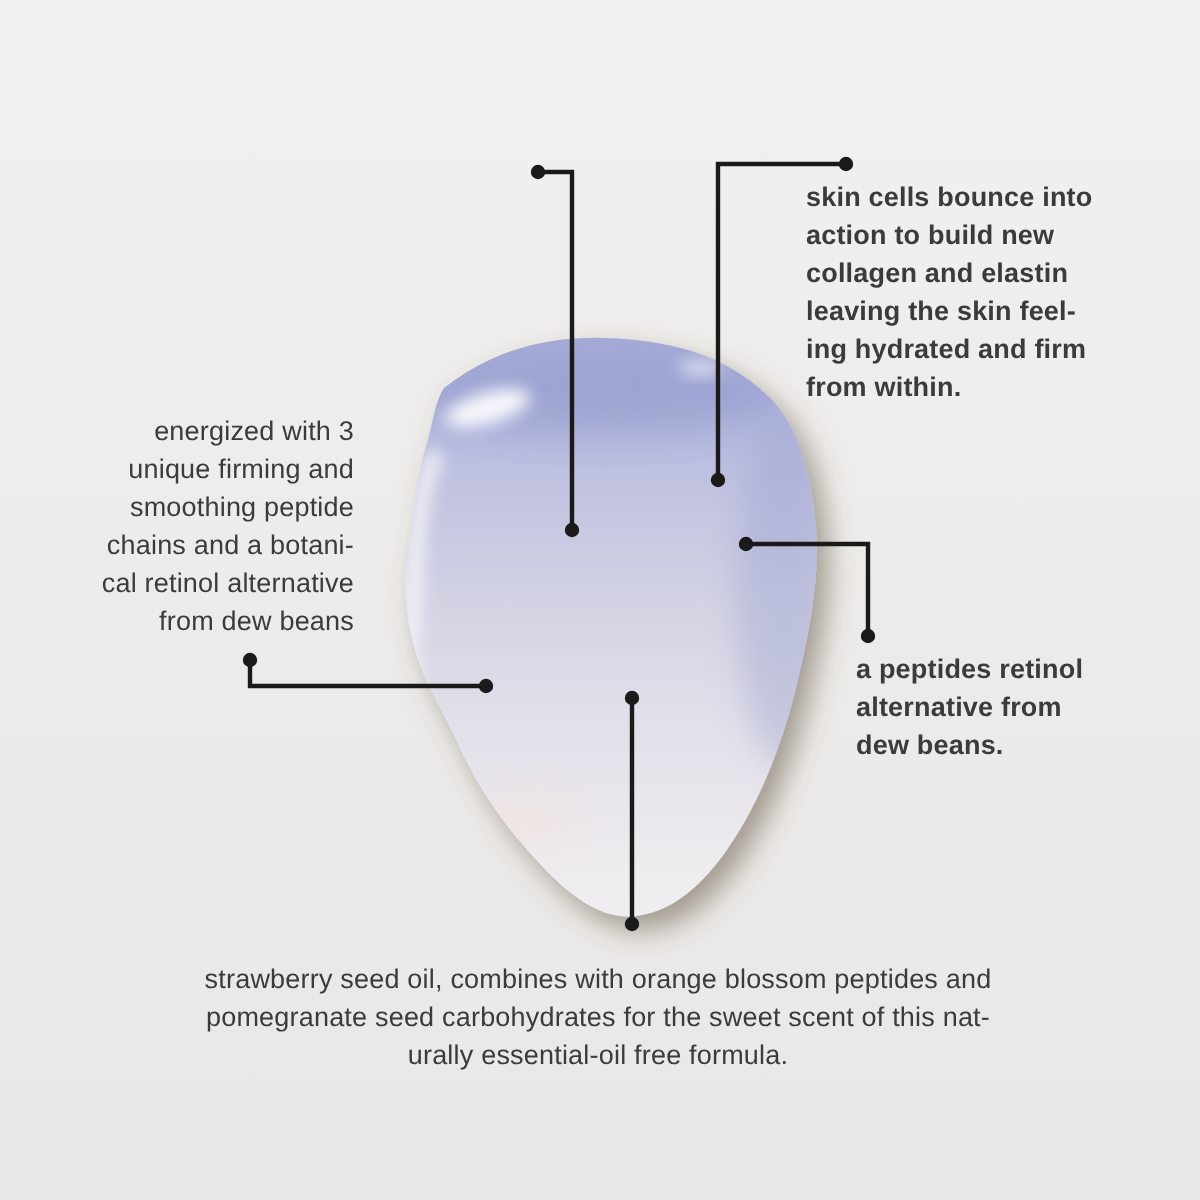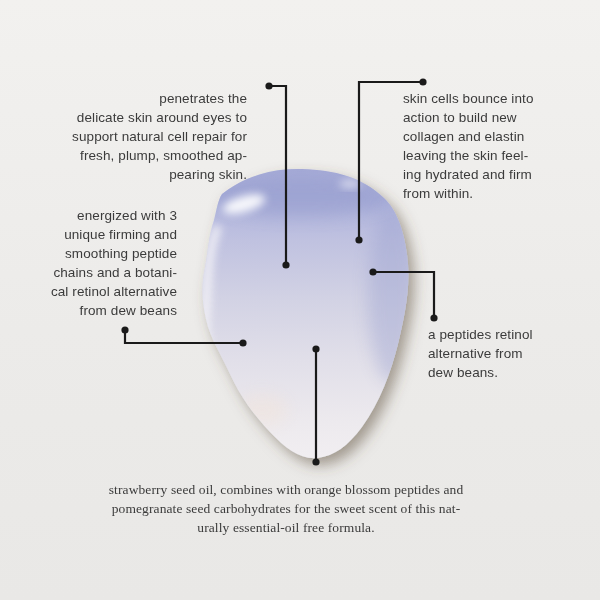--- a/index.html
+++ b/index.html
@@ -13,27 +13,27 @@
   .stage{position:absolute;left:0;top:0;width:600px;height:600px;}
   .label{
     position:absolute;
     font-size:13.5px;
     line-height:19px;
     letter-spacing:0.1px;
     color:#3b3b3b;
     white-space:pre-line;
   }
   .align-right{text-align:right;}
-  .align-left{text-align:left;}
+  .align-left{text-align:left;font-weight:bold;}
   .align-center{text-align:center;}
   #label-eye-repair{top:89px;right:353px;width:230px;}
   #label-collagen{top:89px;left:403px;width:170px;}
   #label-peptides{top:206px;right:423px;width:180px;}
   #label-retinol{top:325px;left:428px;width:150px;}
-  #label-scent{top:480px;left:53px;width:466px;font-family:Liberation Serif, serif;}
+  #label-scent{top:480px;left:66px;width:466px;}
 </style>
 </head>
 <body>
 
 <div class="canvas">
 
   <svg class="stage" viewBox="0 0 600 600">
     <defs>
       <linearGradient id="creamGrad" gradientUnits="userSpaceOnUse" x1="300" y1="169" x2="300" y2="458">
         <stop offset="0" stop-color="#a6abd7"></stop>
@@ -94,25 +94,20 @@
       <circle cx="359" cy="240" r="3.6"></circle>
       <circle cx="125" cy="330" r="3.6"></circle>
       <circle cx="243" cy="343" r="3.6"></circle>
       <circle cx="373" cy="272" r="3.6"></circle>
       <circle cx="434" cy="318" r="3.6"></circle>
       <circle cx="316" cy="349" r="3.6"></circle>
       <circle cx="316" cy="462" r="3.6"></circle>
     </g>
   </svg>
 
-  <div class="label align-right" id="label-eye-repair">penetrates the
-delicate skin around eyes to
-support natural cell repair for
-fresh, plump, smoothed ap-
-pearing skin.</div>
 
   <div class="label align-left" id="label-collagen">skin cells bounce into
 action to  build new
 collagen and elastin
 leaving the skin feel-
 ing hydrated and firm
 from within.</div>
 
   <div class="label align-right" id="label-peptides">energized with 3
 unique firming and

